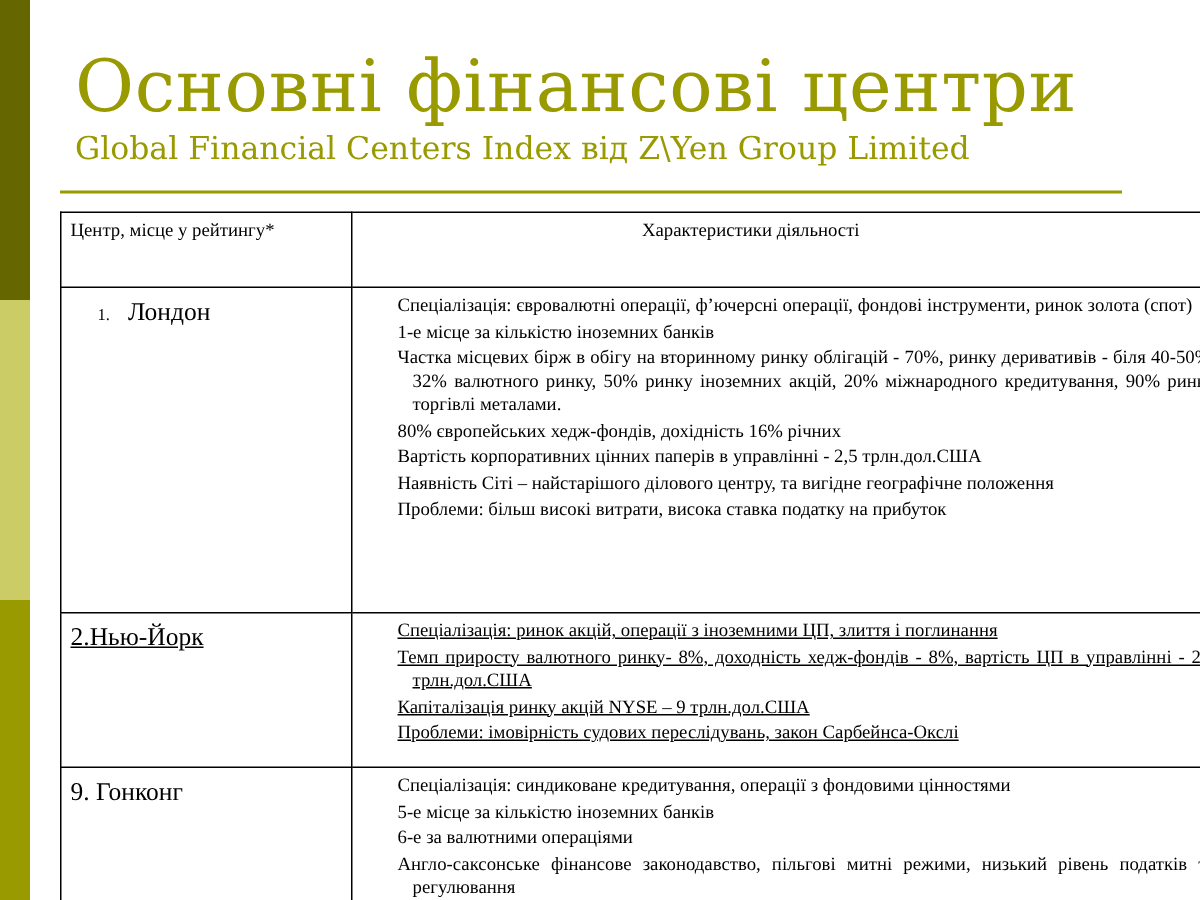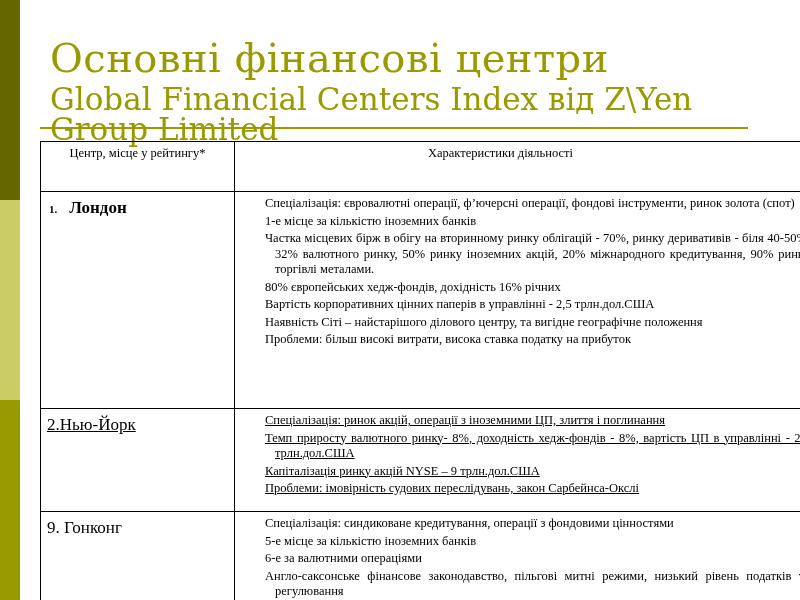--- a/index.html
+++ b/index.html
@@ -1,31 +1,31 @@
 <!DOCTYPE html>
 <html><head>
 <meta charset="utf-8">
 <style>
   html, body { margin:0; padding:0; }
   body { width:800px; height:600px; position:relative; overflow:hidden; background:#ffffff; font-family:"Liberation Serif", serif; }
   .bar { position:absolute; left:0; width:20px; }
   .bar1 { top:0; height:200px; background:#666600; }
   .bar2 { top:200px; height:200px; background:#cccc66; }
   .bar3 { top:400px; height:200px; background:#999900; }
-  .title { position:absolute; left:50px; top:34px; color:#999900; font-family:"DejaVu Serif", serif; font-size:40px; line-height:48px; white-space:nowrap; letter-spacing:0.5px; }
-  .subtitle { position:absolute; left:50px; top:84px; color:#999900; font-family:"DejaVu Serif", serif; font-size:31px; line-height:30px; width:700px; }
+  .title { position:absolute; left:50px; top:34px; color:#999900; font-family:"DejaVu Serif", serif; font-size:48px; line-height:48px; white-space:nowrap; letter-spacing:0.5px; }
+  .subtitle { position:absolute; left:50px; top:84px; color:#999900; font-family:"DejaVu Serif", serif; font-size:21px; line-height:30px; width:700px; }
   .rule { position:absolute; left:40px; top:127px; width:708px; height:2px; background:#999900; }
   table { position:absolute; left:40px; top:141px; width:780px; border-collapse:collapse; table-layout:fixed; font-family:"Liberation Serif", serif; color:#000; }
   td, th { border:1px solid #000; vertical-align:top; }
-  th { font-weight:normal; font-size:12.5px; height:41px; padding:4px 6px; text-align:center; }
+  th { font-weight:normal; font-size:12.5px; height:41px; padding:4px 6px; text-align:left; }
   th.c2 { text-align:center; padding-right:60px; }
   col.c1 { width:194px; }
   col.c2 { width:586px; }
   td.center { font-size:17px; padding:6px 6px; }
-  td.center.london { padding-left:8px;font-weight:bold; }
+  td.center.london { padding-left:24px; }
   .num { font-size:11px; margin-right:12px; }
   td.details { font-size:12.5px; line-height:15.5px; padding:4px 8px 4px 30px; }
   .item { text-align:justify; padding-left:10px; text-indent:-10px; margin-bottom:2px; width:535px; }
   tr.r1 td { height:204px; }
   tr.r2 td { height:90px;text-decoration:underline; }
   tr.r3 td { height:100px; }
 </style>
 </head>
 <body>
 

